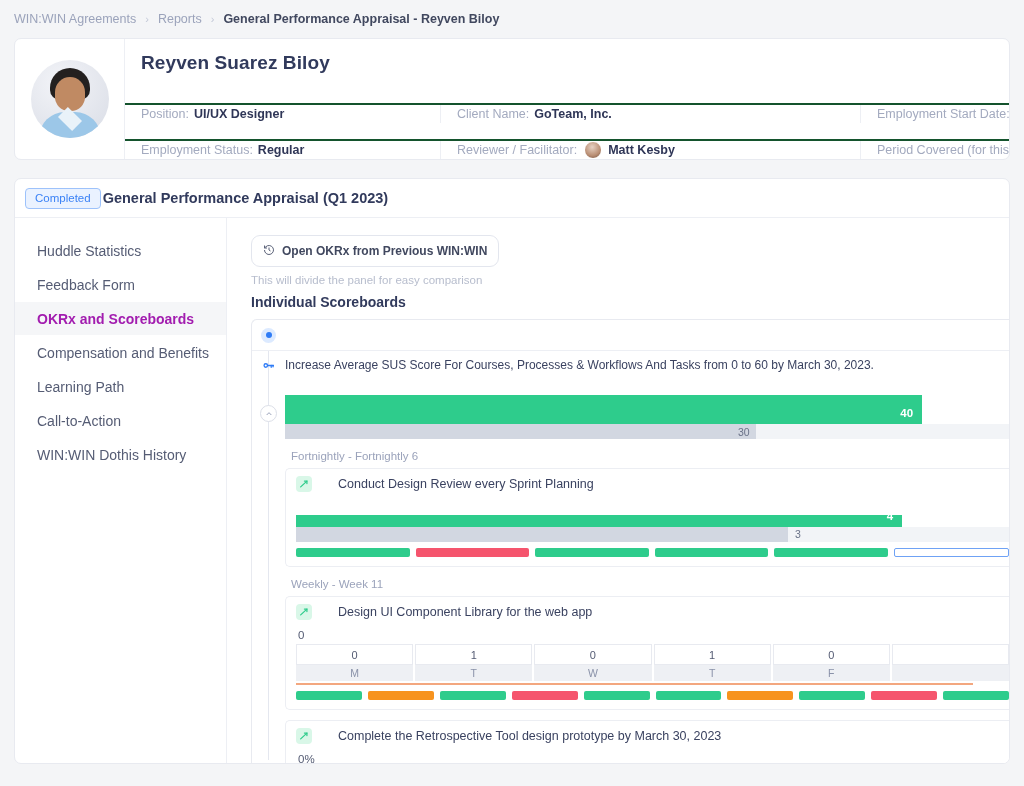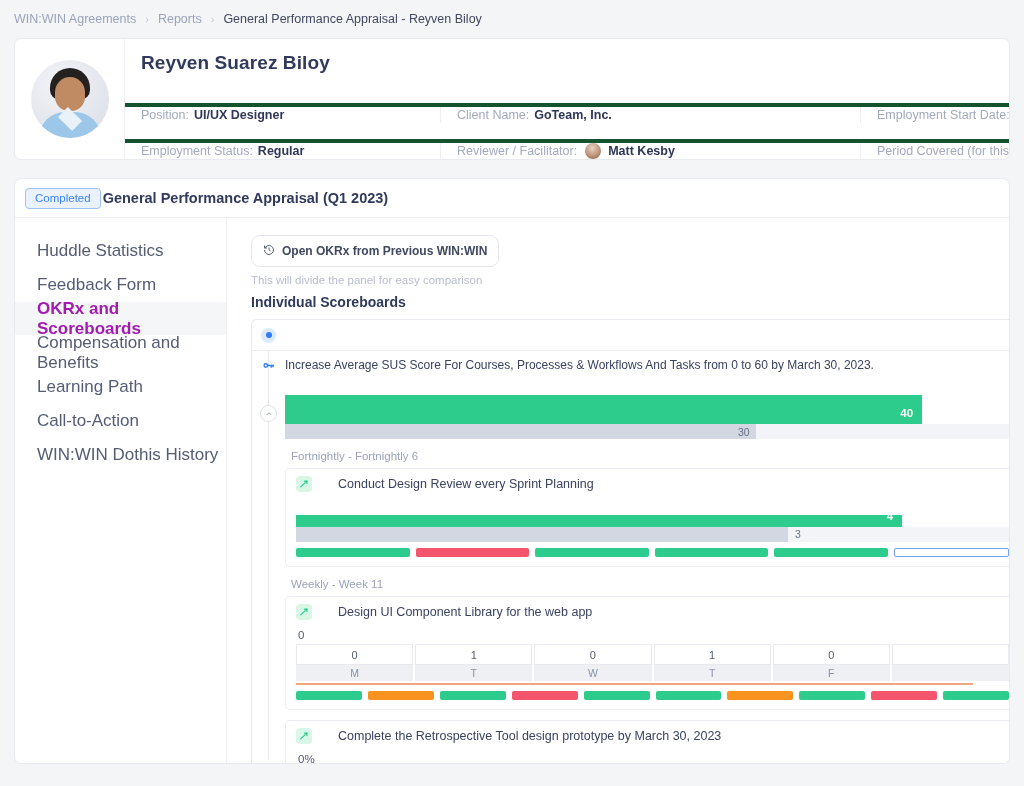--- a/index.html
+++ b/index.html
@@ -13,21 +13,21 @@
   .page { width: 1024px; height: 786px; position: relative; background: #f4f5f7; }
 
   
   .breadcrumb {
     height: 38px; display: flex; align-items: center;
     padding-left: 14px; gap: 9px; font-size: 12.5px;
     background: #f4f5f7;
   }
   .bc-link { color: #9ba3bb; }
   .bc-sep { color: #c3c9d8; font-size: 11px; }
-  .bc-current { color: #41485f; }
+  .bc-current { color: #41485f; font-weight: bold; }
 
   
   .profile-card {
     margin: 0 14px; background: #fff; border: 1px solid #e8eaf0;
     border-radius: 7px; display: flex; overflow: hidden; height: 122px;
   }
   .avatar-cell {
     width: 110px; flex: none; display: flex; align-items: center; justify-content: center;
     border-right: 1px solid #edeff4;
   }
@@ -43,21 +43,21 @@
   .av-shirt { position: absolute; left: 8px; bottom: 0; width: 62px; height: 26px;
     background: #9cc7e8; border-radius: 28px 28px 0 0; }
   .av-collar { position: absolute; left: 29px; bottom: 12px; width: 20px; height: 14px;
     background: #e9f2f9; transform: rotate(45deg); }
 
   .profile-main { flex: 1; display: flex; flex-direction: column; min-width: 0; }
   .profile-name {
     height: 48px; display: flex; align-items: center; padding-left: 16px;
     font-size: 19px; font-weight: 700; color: #313a5c; letter-spacing: .1px;
   }
-  .field-row { display: flex; flex: 1; border-top: 4px solid #14532d; min-height: 0; margin-top: 16px; }
+  .field-row { display: flex; flex: 1; border-top: 2px solid #14532d; min-height: 0; margin-top: 16px; }
   .field {
     display: flex; align-items: center; padding-left: 16px; font-size: 12.5px;
     white-space: nowrap; overflow: hidden;
   }
   .f-a { width: 316px; flex: none; border-right: 1px solid #edeff4; }
   .f-b { width: 420px; flex: none; border-right: 1px solid #edeff4; }
   .f-c { flex: 1; }
   .f-label { color: #a3aabf; margin-right: 5px; }
   .f-value { color: #2f3category; color: #2f3657; font-weight: 700; }
   .mini-av {
@@ -78,21 +78,21 @@
   .badge {
     font-size: 11.5px; color: #3b82f6; border: 1px solid #9dc2fb;
     background: #eaf2ff; border-radius: 4px; padding: 3px 9px 4px;
   }
   .report-title { font-size: 14.5px; font-weight: 700; color: #313a5c; }
 
   .report-body { display: flex; height: 546px; }
   .side-nav { width: 212px; flex: none; border-right: 1px solid #edeff4; padding-top: 16px; }
   .nav-item {
     height: 33px; display: flex; align-items: center; padding-left: 22px;
-    font-size: 17px; color: #555c74; margin-bottom: 1px;
+    font-size: 14px; color: #555c74; margin-bottom: 1px;
   }
   .nav-item.active { background: #f5f6f8; color: #a21caf; font-weight: 700; }
 
   .content { flex: 1; padding: 17px 0 0 24px; min-width: 0; }
   .okr-btn {
     display: inline-flex; align-items: center; gap: 7px; height: 32px;
     border: 1px solid #e3e6ee; border-radius: 9px; background: #fff;
     padding: 0 11px; font-size: 12px; font-weight: 700; color: #41485f;
   }
   .okr-hint { font-size: 11.5px; color: #b7bdcd; margin-top: 7px; }

